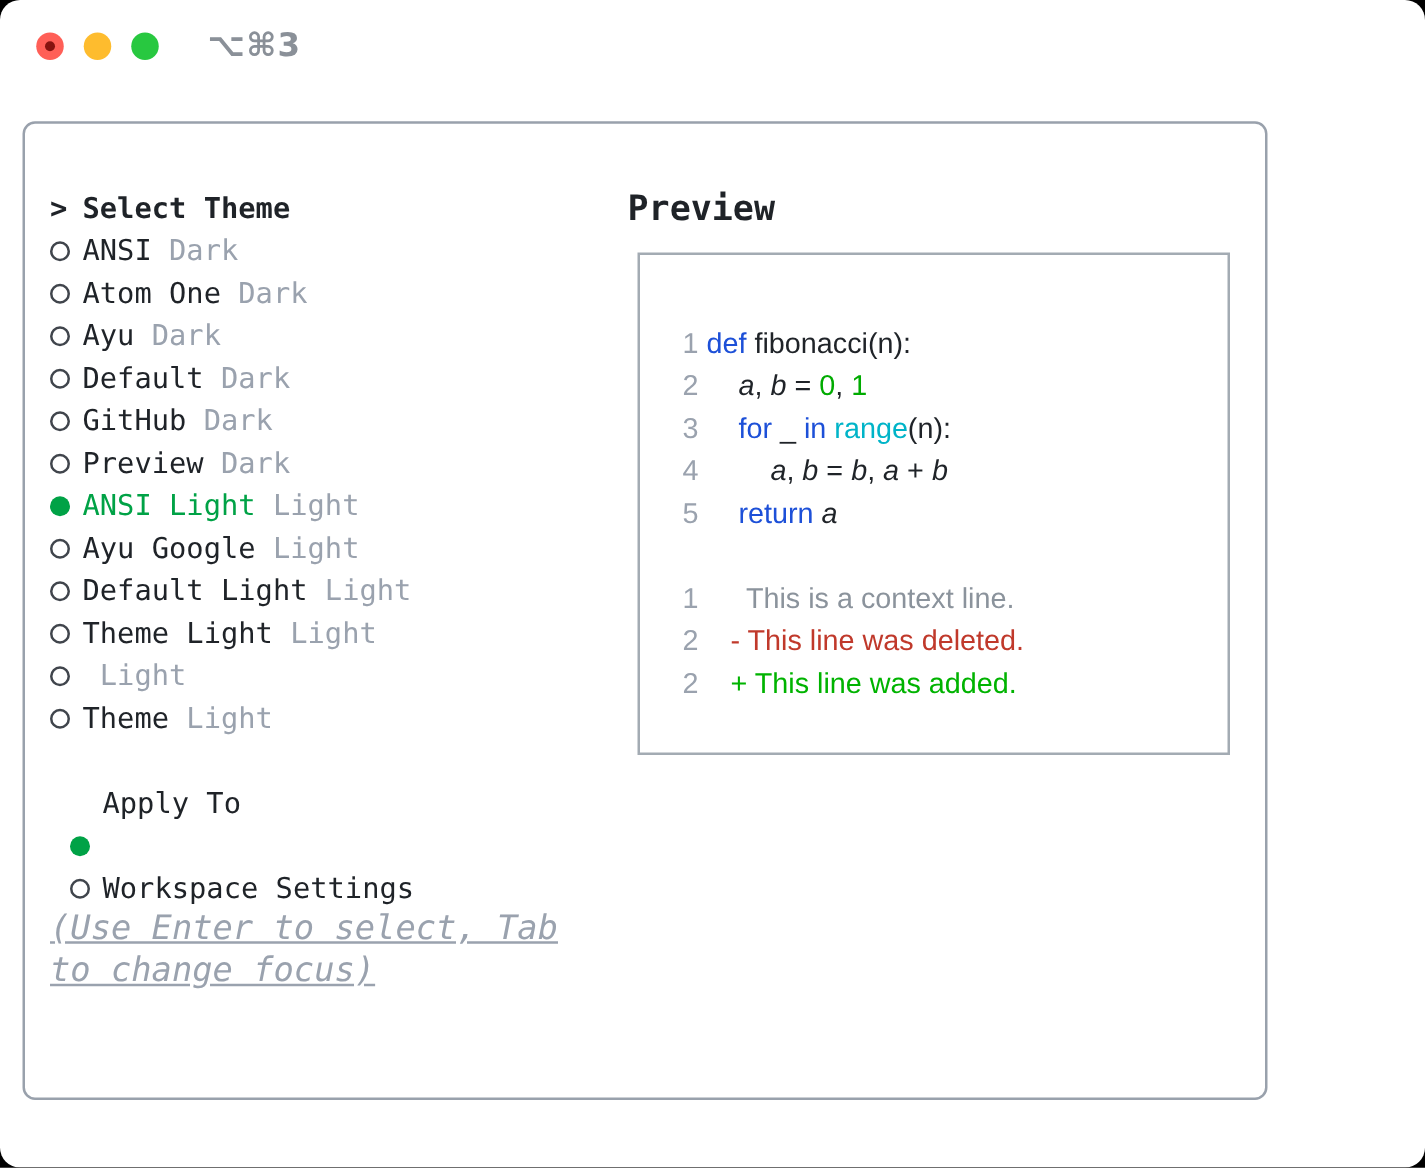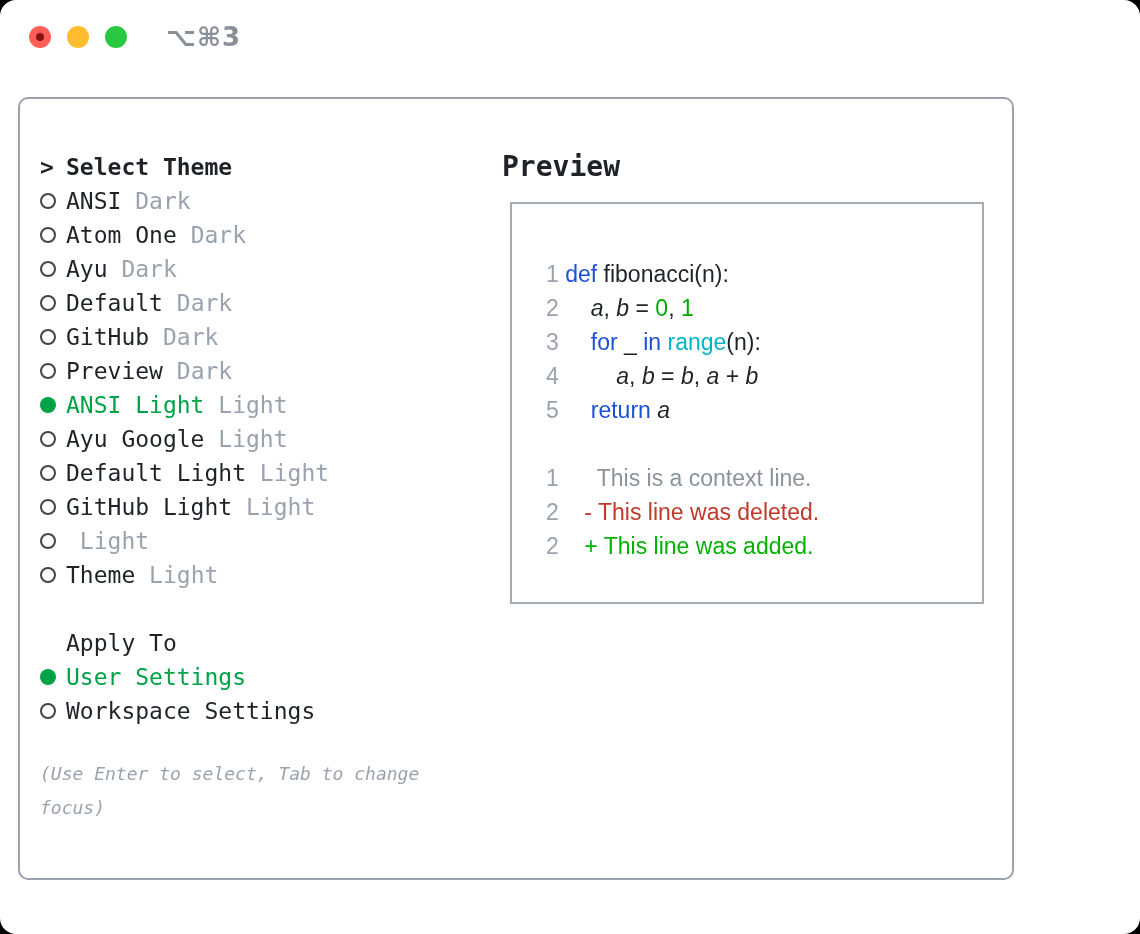--- a/index.html
+++ b/index.html
@@ -26,33 +26,33 @@
   .win-title{
     position:absolute;left:166px;top:22px;font-family:"DejaVu Sans","Liberation Sans",sans-serif;
     font-size:26px;font-weight:600;color:var(--c-title);letter-spacing:1px;
   }
   
   .panel{
     position:absolute;left:18px;top:97px;width:992px;height:779px;
     border:2px solid var(--c-border);border-radius:10px;background:#fff;
   }
   .list{position:absolute;left:20px;top:51px;font-size:23px;line-height:34px;}
-  .apply{position:absolute;left:20px;top:527px;font-size:23px;line-height:34px;}
+  .apply{position:absolute;left:36px;top:527px;font-size:23px;line-height:34px;}
   .row{display:flex;align-items:center;height:34px;white-space:pre;}
   .cell-icon{display:inline-flex;width:26px;justify-content:flex-start;align-items:center;flex:0 0 26px;}
   .caret{font-weight:bold;color:var(--c-text);}
   .radio{width:12px;height:12px;border:2px solid #40454c;border-radius:50%;box-sizing:content-box;}
   .radio.on{width:16px;height:16px;border:none;background:var(--c-accent);}
   .hdr{font-weight:bold;color:var(--c-text);}
   .t-name{color:var(--c-text);}
   .row.selected .t-name{color:var(--c-accent);}
   .t-variant{color:var(--c-muted);}
   .hint{
-    position:absolute;left:20px;top:658px;width:420px;
-    font-size:18px;line-height:34px;font-style:italic;color:var(--c-muted);
+    position:absolute;left:20px;top:627px;width:420px;
+    font-size:27px;line-height:34px;font-style:italic;color:var(--c-muted);text-decoration:underline;
   }
   
   .preview-title{position:absolute;left:482px;top:51px;font-size:28px;line-height:34px;font-weight:bold;}
   .preview-box{
     position:absolute;left:490px;top:103px;width:474px;height:402px;
     border:2px solid var(--c-box-border);background:#fff;box-sizing:border-box;
   }
   .code{margin:16px;padding:37px 0 0 18px;font-size:23px;line-height:34px;font-family:Liberation Sans, sans-serif;}
   .code .cl{height:34px;white-space:pre;}
   .tk-lnum{color:var(--c-lnum);}
@@ -86,32 +86,32 @@
 
     <div class="row"><span class="cell-icon"><span class="radio"></span></span><span class="t-name">ANSI</span><span class="t-variant"> Dark</span></div>
         <div class="row"><span class="cell-icon"><span class="radio"></span></span><span class="t-name">Atom One</span><span class="t-variant"> Dark</span></div>
         <div class="row"><span class="cell-icon"><span class="radio"></span></span><span class="t-name">Ayu</span><span class="t-variant"> Dark</span></div>
         <div class="row"><span class="cell-icon"><span class="radio"></span></span><span class="t-name">Default</span><span class="t-variant"> Dark</span></div>
         <div class="row"><span class="cell-icon"><span class="radio"></span></span><span class="t-name">GitHub</span><span class="t-variant"> Dark</span></div>
         <div class="row"><span class="cell-icon"><span class="radio"></span></span><span class="t-name">Preview</span><span class="t-variant"> Dark</span></div>
         <div class="row selected"><span class="cell-icon"><span class="radio on"></span></span><span class="t-name">ANSI Light</span><span class="t-variant"> Light</span></div>
         <div class="row"><span class="cell-icon"><span class="radio"></span></span><span class="t-name">Ayu Google</span><span class="t-variant"> Light</span></div>
         <div class="row"><span class="cell-icon"><span class="radio"></span></span><span class="t-name">Default Light</span><span class="t-variant"> Light</span></div>
-        <div class="row"><span class="cell-icon"><span class="radio"></span></span><span class="t-name">GitHub Light</span><span class="t-variant"> Light</span></div>
+        <div class="row"><span class="cell-icon"><span class="radio"></span></span><span class="t-name">Theme Light</span><span class="t-variant"> Light</span></div>
         <div class="row"><span class="cell-icon"><span class="radio"></span></span><span class="t-variant"> Light</span></div>
         <div class="row"><span class="cell-icon"><span class="radio"></span></span><span class="t-name">Theme</span><span class="t-variant"> Light</span></div>
       </div>
 
     <div class="apply" id="apply-list">
       <div class="row">
         <span class="cell-icon"></span>
         <span>Apply To</span>
       </div>
 
-    <div class="row selected"><span class="cell-icon"><span class="radio on"></span></span><span class="t-name">User Settings</span></div>
+    <div class="row selected"><span class="cell-icon"><span class="radio on"></span></span></div>
         <div class="row"><span class="cell-icon"><span class="radio"></span></span><span class="t-name">Workspace Settings</span></div>
       </div>
 
     <div class="hint">(Use Enter to select, Tab to change focus)</div>
 
     <div class="preview-title">Preview</div>
 
     <div class="preview-box">
       <pre class="code" id="code-pre"><div class="cl"><span class="tk-lnum">1</span><span class="tk-plain"> </span><span class="tk-kw">def</span><span class="tk-plain"> fibonacci(n):</span></div><div class="cl"><span class="tk-lnum">2</span><span class="tk-plain">     </span><span class="tk-var">a</span><span class="tk-plain">, </span><span class="tk-var">b</span><span class="tk-plain"> = </span><span class="tk-numlit">0</span><span class="tk-plain">, </span><span class="tk-numlit">1</span></div><div class="cl"><span class="tk-lnum">3</span><span class="tk-plain">     </span><span class="tk-kw">for</span><span class="tk-plain"> _ </span><span class="tk-kw">in</span><span class="tk-plain"> </span><span class="tk-builtin">range</span><span class="tk-plain">(n):</span></div><div class="cl"><span class="tk-lnum">4</span><span class="tk-plain">         </span><span class="tk-var">a</span><span class="tk-plain">, </span><span class="tk-var">b</span><span class="tk-plain"> = </span><span class="tk-var">b</span><span class="tk-plain">, </span><span class="tk-var">a</span><span class="tk-plain"> + </span><span class="tk-var">b</span></div><div class="cl"><span class="tk-lnum">5</span><span class="tk-plain">     </span><span class="tk-kw">return</span><span class="tk-plain"> </span><span class="tk-var">a</span></div><div class="cl"></div><div class="cl"><span class="tk-lnum">1</span><span class="tk-plain">      </span><span class="tk-ctx">This is a context line.</span></div><div class="cl"><span class="tk-lnum">2</span><span class="tk-plain">    </span><span class="tk-del">- This line was deleted.</span></div><div class="cl"><span class="tk-lnum">2</span><span class="tk-plain">    </span><span class="tk-add">+ This line was added.</span></div></pre>
     </div>

